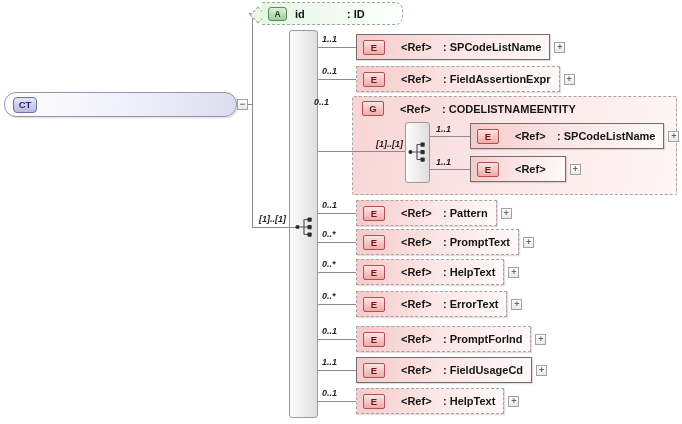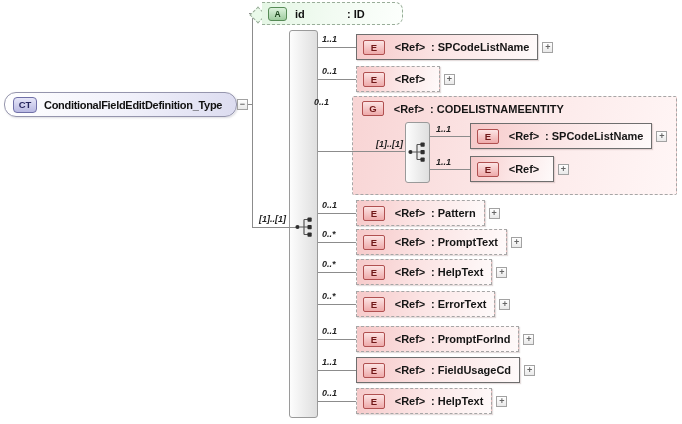--- a/index.html
+++ b/index.html
@@ -61,37 +61,36 @@
   .enode{position:absolute;z-index:4;display:flex;align-items:center;height:26px;}
   .ebox{box-sizing:border-box;height:26px;display:flex;align-items:center;
         padding:0 8px 0 6px;border:1px solid #6e6e6e;
         background:linear-gradient(105deg,#f6c9c9 0%,#fbe3e3 45%,#fefafa 100%);
         box-shadow:1px 1px 1px rgba(150,120,120,.25);}
   .ebox.optional{border:1px dashed #a6a6a6;}
   .e-badge{display:inline-flex;align-items:center;justify-content:center;
            width:22px;height:15px;box-sizing:border-box;border:1px solid #b05050;border-radius:2px;
            background:linear-gradient(180deg,#fce4e4,#eeaaaa);
            font:bold 9.5px "Liberation Sans",sans-serif;color:#701818;flex:0 0 auto;}
-  .e-ref{margin-left:4px;width:42px;font:bold 11px "Liberation Sans",sans-serif;color:#151515;flex:0 0 auto;text-align:center;}
+  .e-ref{margin-left:16px;width:42px;font:bold 11px "Liberation Sans",sans-serif;color:#151515;flex:0 0 auto;}
   .e-type{font:bold 11px "Liberation Sans",sans-serif;color:#151515;white-space:nowrap;}
 
   
   .groupbox{position:absolute;left:352px;top:96px;width:325px;height:99px;z-index:1;
             box-sizing:border-box;border:1px dashed #a6a6a6;border-radius:2px;
             background:linear-gradient(105deg,#f8d4d4 0%,#fce8e8 50%,#fff6f6 100%);}
   .ghead{position:absolute;left:362px;top:101px;z-index:4;display:flex;align-items:center;}
 </style>
 </head>
 <body>
 
 <div class="canvas">
 
   <div class="ct-node">
     <span class="ct-badge">CT</span>
-    <span class="ct-name">ConditionalFieldEditDefinition_Type</span>
   </div>
   <div class="pm" style="left:237px;top:99px;">−</div>
 
   <div class="hline" style="left:248px;top:104px;width:5px;"></div>
   <div class="vline" style="left:252px;top:13px;height:214px;"></div>
   <div class="hline" style="left:249px;top:13px;width:5px;"></div>
   <div class="hline" style="left:252px;top:227px;width:45px;"></div>
 
   <div class="attr-tip"></div>
   <div class="attr-box">
@@ -120,20 +119,21 @@
     </div>
     <div class="pm inline">+</div>
   </div>
 
   <div class="hline" style="left:318px;top:79px;width:38px;"></div>
   <div class="card" style="left:322px;top:66px;width:30px;">0..1</div>
   <div class="enode" style="left:356px;top:66px;">
     <div class="ebox optional">
       <span class="e-badge">E</span>
       <span class="e-ref">&lt;Ref&gt;</span>
+      <span class="e-type">: FieldAssertionExpr</span>
     </div>
     <div class="pm inline">+</div>
   </div>
 
   <div class="groupbox"></div>
   <div class="card" style="left:314px;top:97px;width:28px;">0..1</div>
   <div class="ghead">
     <span class="e-badge">G</span>
     <span class="e-ref">&lt;Ref&gt;</span>
     <span class="e-type">: CODELISTNAMEENTITY</span>

